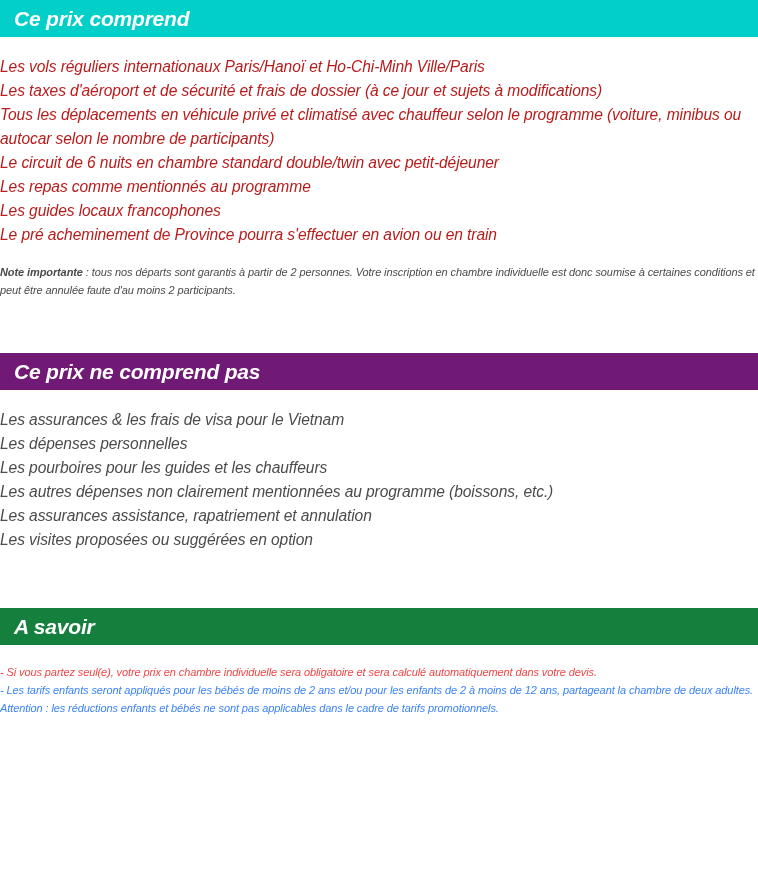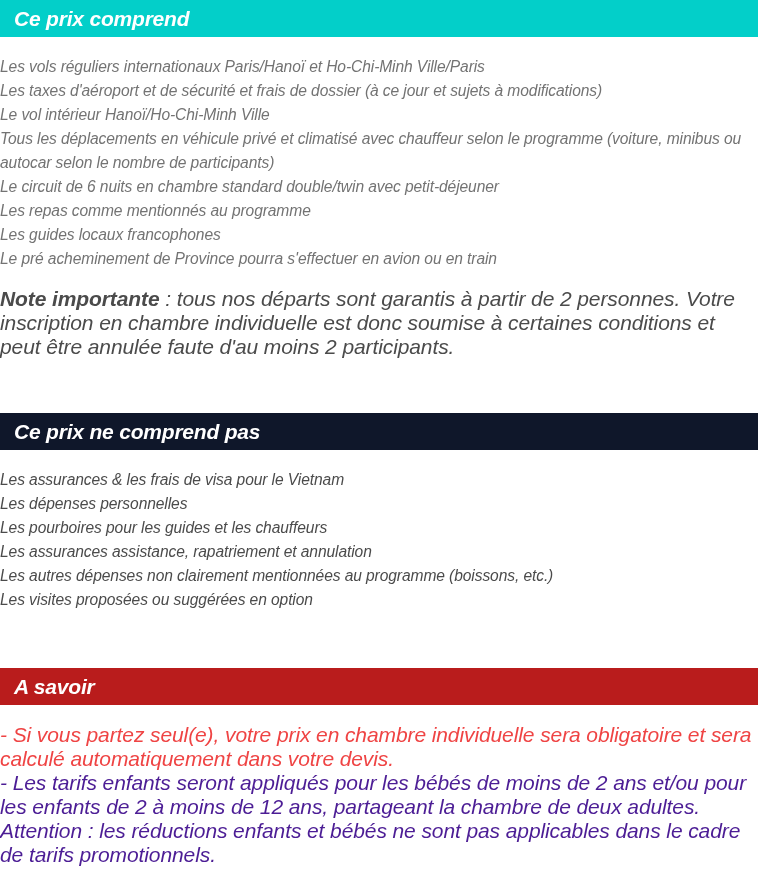--- a/index.html
+++ b/index.html
@@ -50,22 +50,22 @@
     line-height: 24px;
     color: #4b4b4b;
   }
   .section-body .line {
     font-style: italic;
     white-space: normal;
     letter-spacing: -0.1px;
   }
   .para {
     font-style: italic;
-    font-size: 21px;
-    line-height: 24px;
+    font-size: 11px;
+    line-height: 18px;
     color: #4b4b4b;
     letter-spacing: -0.1px;
   }
   .para b,
   .para .bold {
     font-weight: bold;
     font-style: italic;
   }
 
   
@@ -79,56 +79,55 @@
 </head>
 <body>
 
 <div class="page" style="background: rgb(255, 255, 255);">
 
   <div class="section-banner" style="background: rgb(3, 207, 201);">
     <span class="banner-title" style="color: rgb(255, 255, 255);">Ce prix comprend</span>
   </div>
   <div class="gap-after-banner"></div>
 
-  <div class="section-body" style="color: #737373;">
+  <div class="section-body" style="color: #b91c1c;">
     <div class="line">Les vols réguliers internationaux Paris/Hanoï et Ho-Chi-Minh Ville/Paris</div>
     <div class="line">Les taxes d'aéroport et de sécurité et frais de dossier (à ce jour et sujets à modifications)</div>
-    <div class="line">Le vol intérieur Hanoï/Ho-Chi-Minh Ville</div>
     <div class="line">Tous les déplacements en véhicule privé et climatisé avec chauffeur selon le programme (voiture, minibus ou autocar selon le nombre de participants)</div>
     <div class="line">Le circuit de 6 nuits en chambre standard double/twin avec petit-déjeuner</div>
     <div class="line">Les repas comme mentionnés au programme</div>
     <div class="line">Les guides locaux francophones</div>
     <div class="line">Le pré acheminement de Province pourra s'effectuer en avion ou en train</div>
   </div>
 
   <div class="gap-note"></div>
 
   <div class="para note-block" style="color: rgb(75, 75, 75);"><span class="bold">Note importante</span><span> : tous nos départs sont garantis à partir de 2 personnes. Votre inscription en chambre individuelle est donc soumise à certaines conditions et peut être annulée faute d'au moins 2 participants.</span></div>
 
   <div class="gap-section"></div>
 
-  <div class="section-banner" style="background: #0f172a;">
+  <div class="section-banner" style="background: #701a75;">
     <span class="banner-title" style="color: rgb(255, 255, 255);">Ce prix ne comprend pas</span>
   </div>
   <div class="gap-after-banner"></div>
 
   <div class="section-body" style="color: rgb(75, 75, 75);">
     <div class="line">Les assurances &amp; les frais de visa pour le Vietnam</div>
     <div class="line">Les dépenses personnelles</div>
     <div class="line">Les pourboires pour les guides et les chauffeurs</div>
+    <div class="line">Les autres dépenses non clairement mentionnées au programme (boissons, etc.)</div>
     <div class="line">Les assurances assistance, rapatriement et annulation</div>
-    <div class="line">Les autres dépenses non clairement mentionnées au programme (boissons, etc.)</div>
     <div class="line">Les visites proposées ou suggérées en option</div>
   </div>
 
   <div class="gap-section-2"></div>
 
-  <div class="section-banner" style="background: #b91c1c;">
+  <div class="section-banner" style="background: #15803d;">
     <span class="banner-title" style="color: rgb(255, 255, 255);">A savoir</span>
   </div>
   <div class="gap-after-banner"></div>
 
   <div class="section-body" style="color: rgb(75, 75, 75);">
     <div class="para" style="color: #ef4444;">- Si vous partez seul(e), votre prix en chambre individuelle sera obligatoire et sera calculé automatiquement dans votre devis.</div>
-    <div class="para" style="color: #4c1d95;">- Les tarifs enfants seront appliqués pour les bébés de moins de 2 ans et/ou pour les enfants de 2 à moins de 12 ans, partageant la chambre de deux adultes. Attention : les réductions enfants et bébés ne sont pas applicables dans le cadre de tarifs promotionnels.</div>
+    <div class="para" style="color: #3b82f6;">- Les tarifs enfants seront appliqués pour les bébés de moins de 2 ans et/ou pour les enfants de 2 à moins de 12 ans, partageant la chambre de deux adultes. Attention : les réductions enfants et bébés ne sont pas applicables dans le cadre de tarifs promotionnels.</div>
   </div>
 
 </div>
 
 </body></html>

